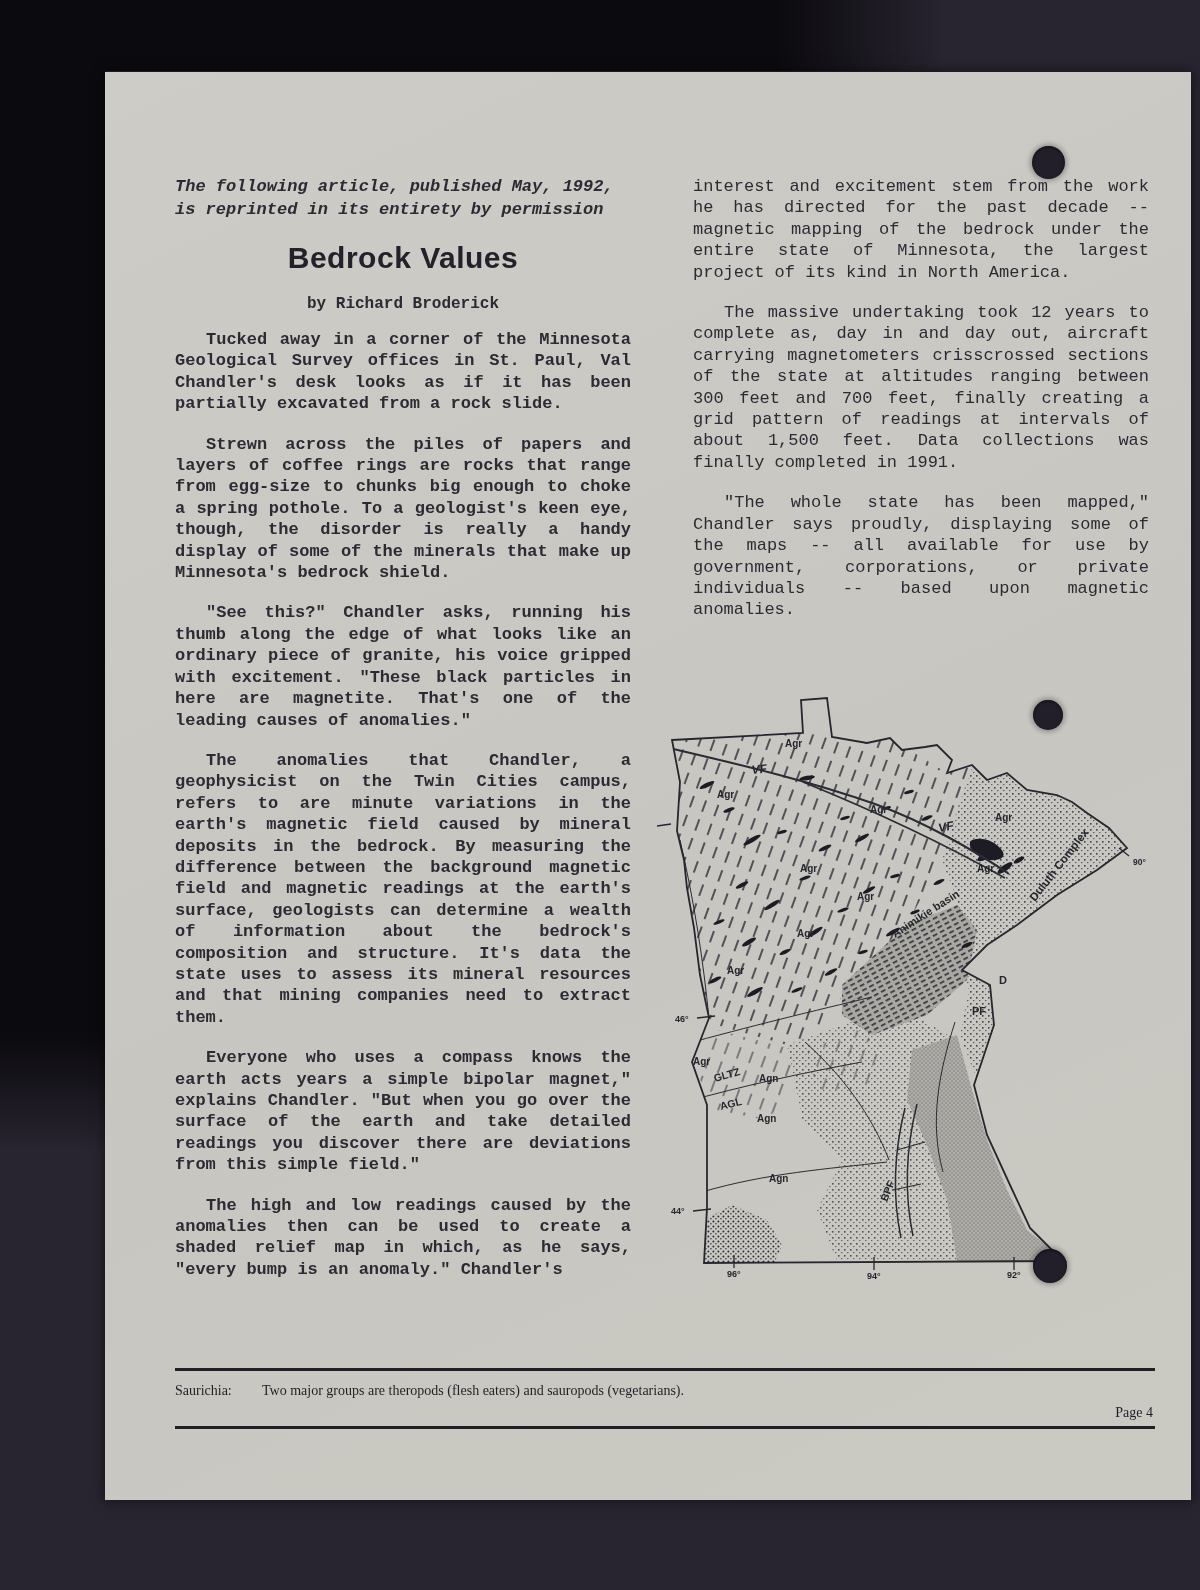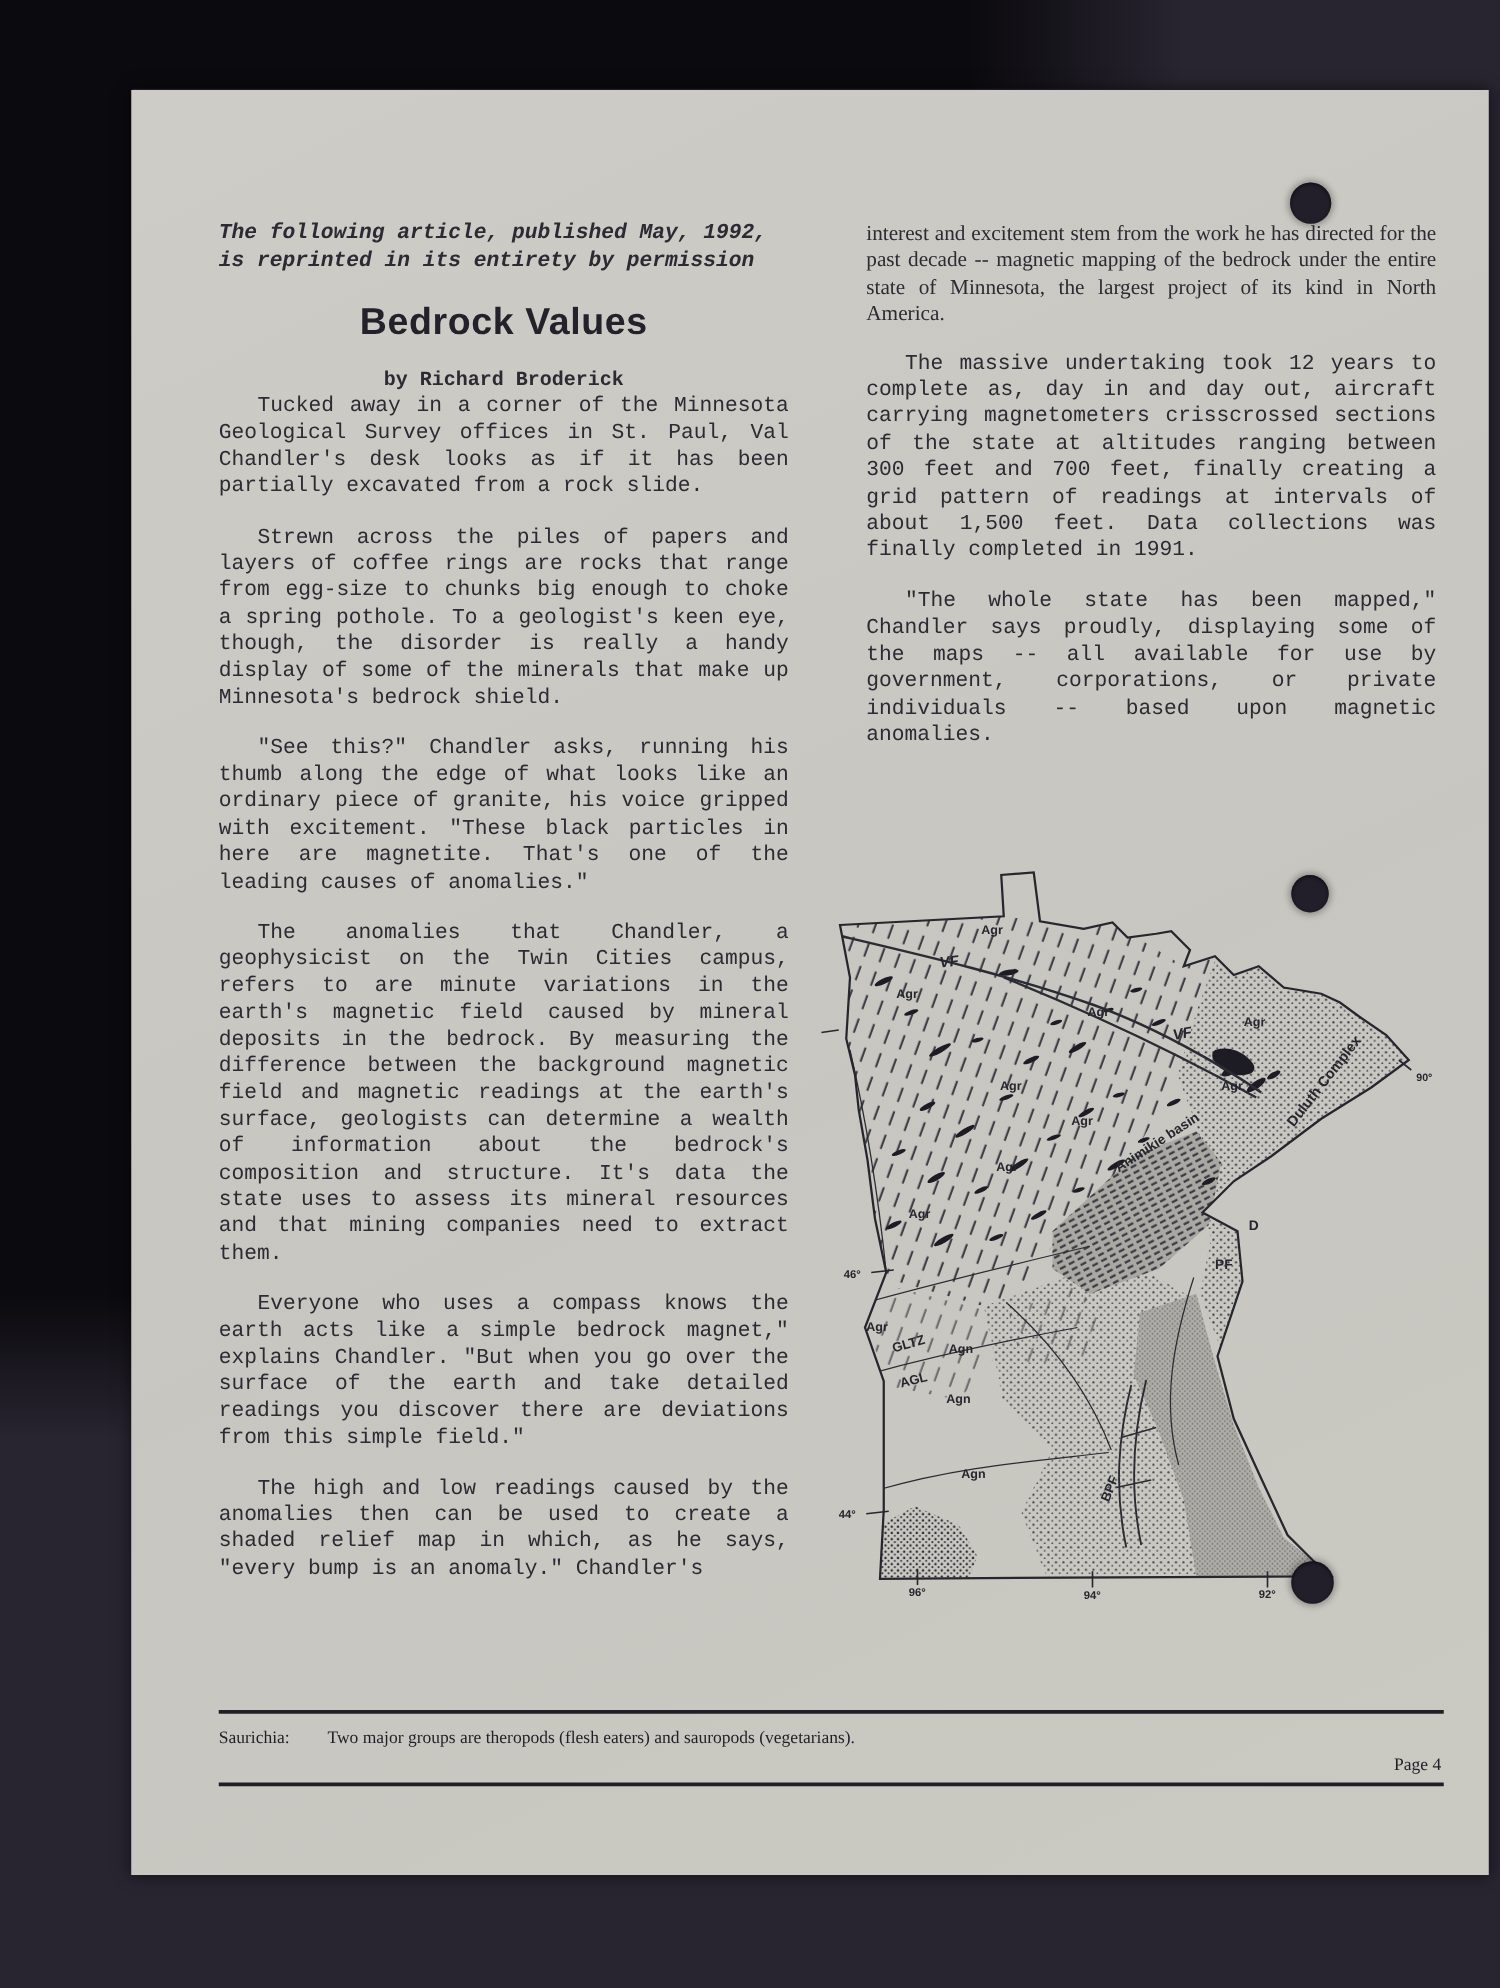--- a/index.html
+++ b/index.html
@@ -10,29 +10,29 @@
        background:linear-gradient(to right,#0b0a0e 82%,rgba(11,10,14,0));}
   .strip-left{position:absolute;top:0;left:0;width:106px;height:1150px;
        background:linear-gradient(to bottom,#0b0a0e 90%,rgba(11,10,14,0));}
   .paper{position:absolute;left:105px;top:72px;width:1086px;height:1428px;
        background:linear-gradient(155deg,#cdccc6,#c7c6c0 55%,#cac9c2);
        box-shadow:0 0 12px rgba(0,0,0,.55);}
   .col{position:absolute;width:456px;font-family:"Liberation Mono","DejaVu Sans Mono",monospace;
        font-size:17px;line-height:21.4px;color:#2c2b34;text-align:justify;}
   .col p{margin:19px 0 0;text-indent:31px;}
   .col p:first-child{margin-top:0;}
-  .col.continue p:first-child{text-indent:0;font-family:Liberation Serif, serif;}
+  .col.continue p:first-child{text-indent:0;}
   #left-col{left:70px;top:104px;}
   #right-col{left:588px;top:104px;}
   .note{font-weight:bold;font-style:italic;line-height:22.5px;text-align:left;}
   .note .ul{text-decoration:underline;}
   .art-title{margin:22px 0 0;text-align:center;font-family:"Liberation Sans",sans-serif;
        font-weight:bold;font-size:30px;line-height:30px;color:#23222b;letter-spacing:.5px;}
   .byline{margin:20px 0 0;text-align:center;font-weight:bold;font-size:16px;line-height:22px;}
-  .paras{}
+  .paras{margin-top:14px;font-weight:bold;}
   #map-wrap{position:absolute;left:552px;top:618px;width:500px;height:595px;}
   .hole{position:absolute;border-radius:50%;background:#221e2a;
        box-shadow:0 0 5px 2px rgba(0,0,0,.28), inset 0 1px 3px rgba(0,0,0,.6);}
   #hole-1{left:1032px;top:146px;width:33px;height:33px;}
   #hole-2{left:1033px;top:700px;width:30px;height:30px;}
   #hole-3{left:1033px;top:1249px;width:34px;height:34px;}
   .rule{position:absolute;left:70px;width:980px;height:3px;background:#201f28;}
   #rule-top{top:1296px;}
   #rule-bottom{top:1354px;}
   .footer-text{position:absolute;font-family:"Liberation Serif",serif;font-size:14px;
@@ -56,21 +56,21 @@
         <div>The following article, published May, 1992,</div>
         <div>is reprinted in its entirety by permission</div>
       </div>
       <h1 class="art-title">Bedrock Values</h1>
       <div class="byline">by Richard Broderick</div>
       <div class="paras">
           <p>Tucked away in a corner of the Minnesota Geological Survey offices in St. Paul, Val Chandler's desk looks as if it has been partially excavated from a rock slide.</p>
           <p>Strewn across the piles of papers and layers of coffee rings are rocks that range from egg-size to chunks big enough to choke a spring pothole. To a geologist's keen eye, though, the disorder is really a handy display of some of the minerals that make up Minnesota's bedrock shield.</p>
           <p>"See this?" Chandler asks, running his thumb along the edge of what looks like an ordinary piece of granite, his voice gripped with excitement. "These black particles in here are magnetite. That's one of the leading causes of anomalies."</p>
           <p>The anomalies that Chandler, a geophysicist on the Twin Cities campus, refers to are minute variations in the earth's magnetic field caused by mineral deposits in the bedrock. By measuring the difference between the background magnetic field and magnetic readings at the earth's surface, geologists can determine a wealth of information about the bedrock's composition and structure. It's data the state uses to assess its mineral resources and that mining companies need to extract them.</p>
-          <p>Everyone who uses a compass knows the earth acts like a simple bedrock magnet," explains Chandler. "But when you go over the surface of the earth and take detailed readings you discover there are deviations from this simple field."</p>
+          <p>Everyone who uses a compass knows the earth acts years a simple bipolar magnet," explains Chandler. "But when you go over the surface of the earth and take detailed readings you discover there are deviations from this simple field."</p>
           <p>The high and low readings caused by the anomalies then can be used to create a shaded relief map in which, as he says, "every bump is an anomaly." Chandler's</p>
         </div>
     </div>
 
     <div class="col continue" id="right-col">
       <div>
           <p>interest and excitement stem from the work he has directed for the past decade -- magnetic mapping of the bedrock under the entire state of Minnesota, the largest project of its kind in North America.</p>
           <p>The massive undertaking took 12 years to complete as, day in and day out, aircraft carrying magnetometers crisscrossed sections of the state at altitudes ranging between 300 feet and 700 feet, finally creating a grid pattern of readings at intervals of about 1,500 feet. Data collections was finally completed in 1991.</p>
           <p>"The whole state has been mapped," Chandler says proudly, displaying some of the maps -- all available for use by government, corporations, or private individuals -- based upon magnetic anomalies.</p>
         </div>

